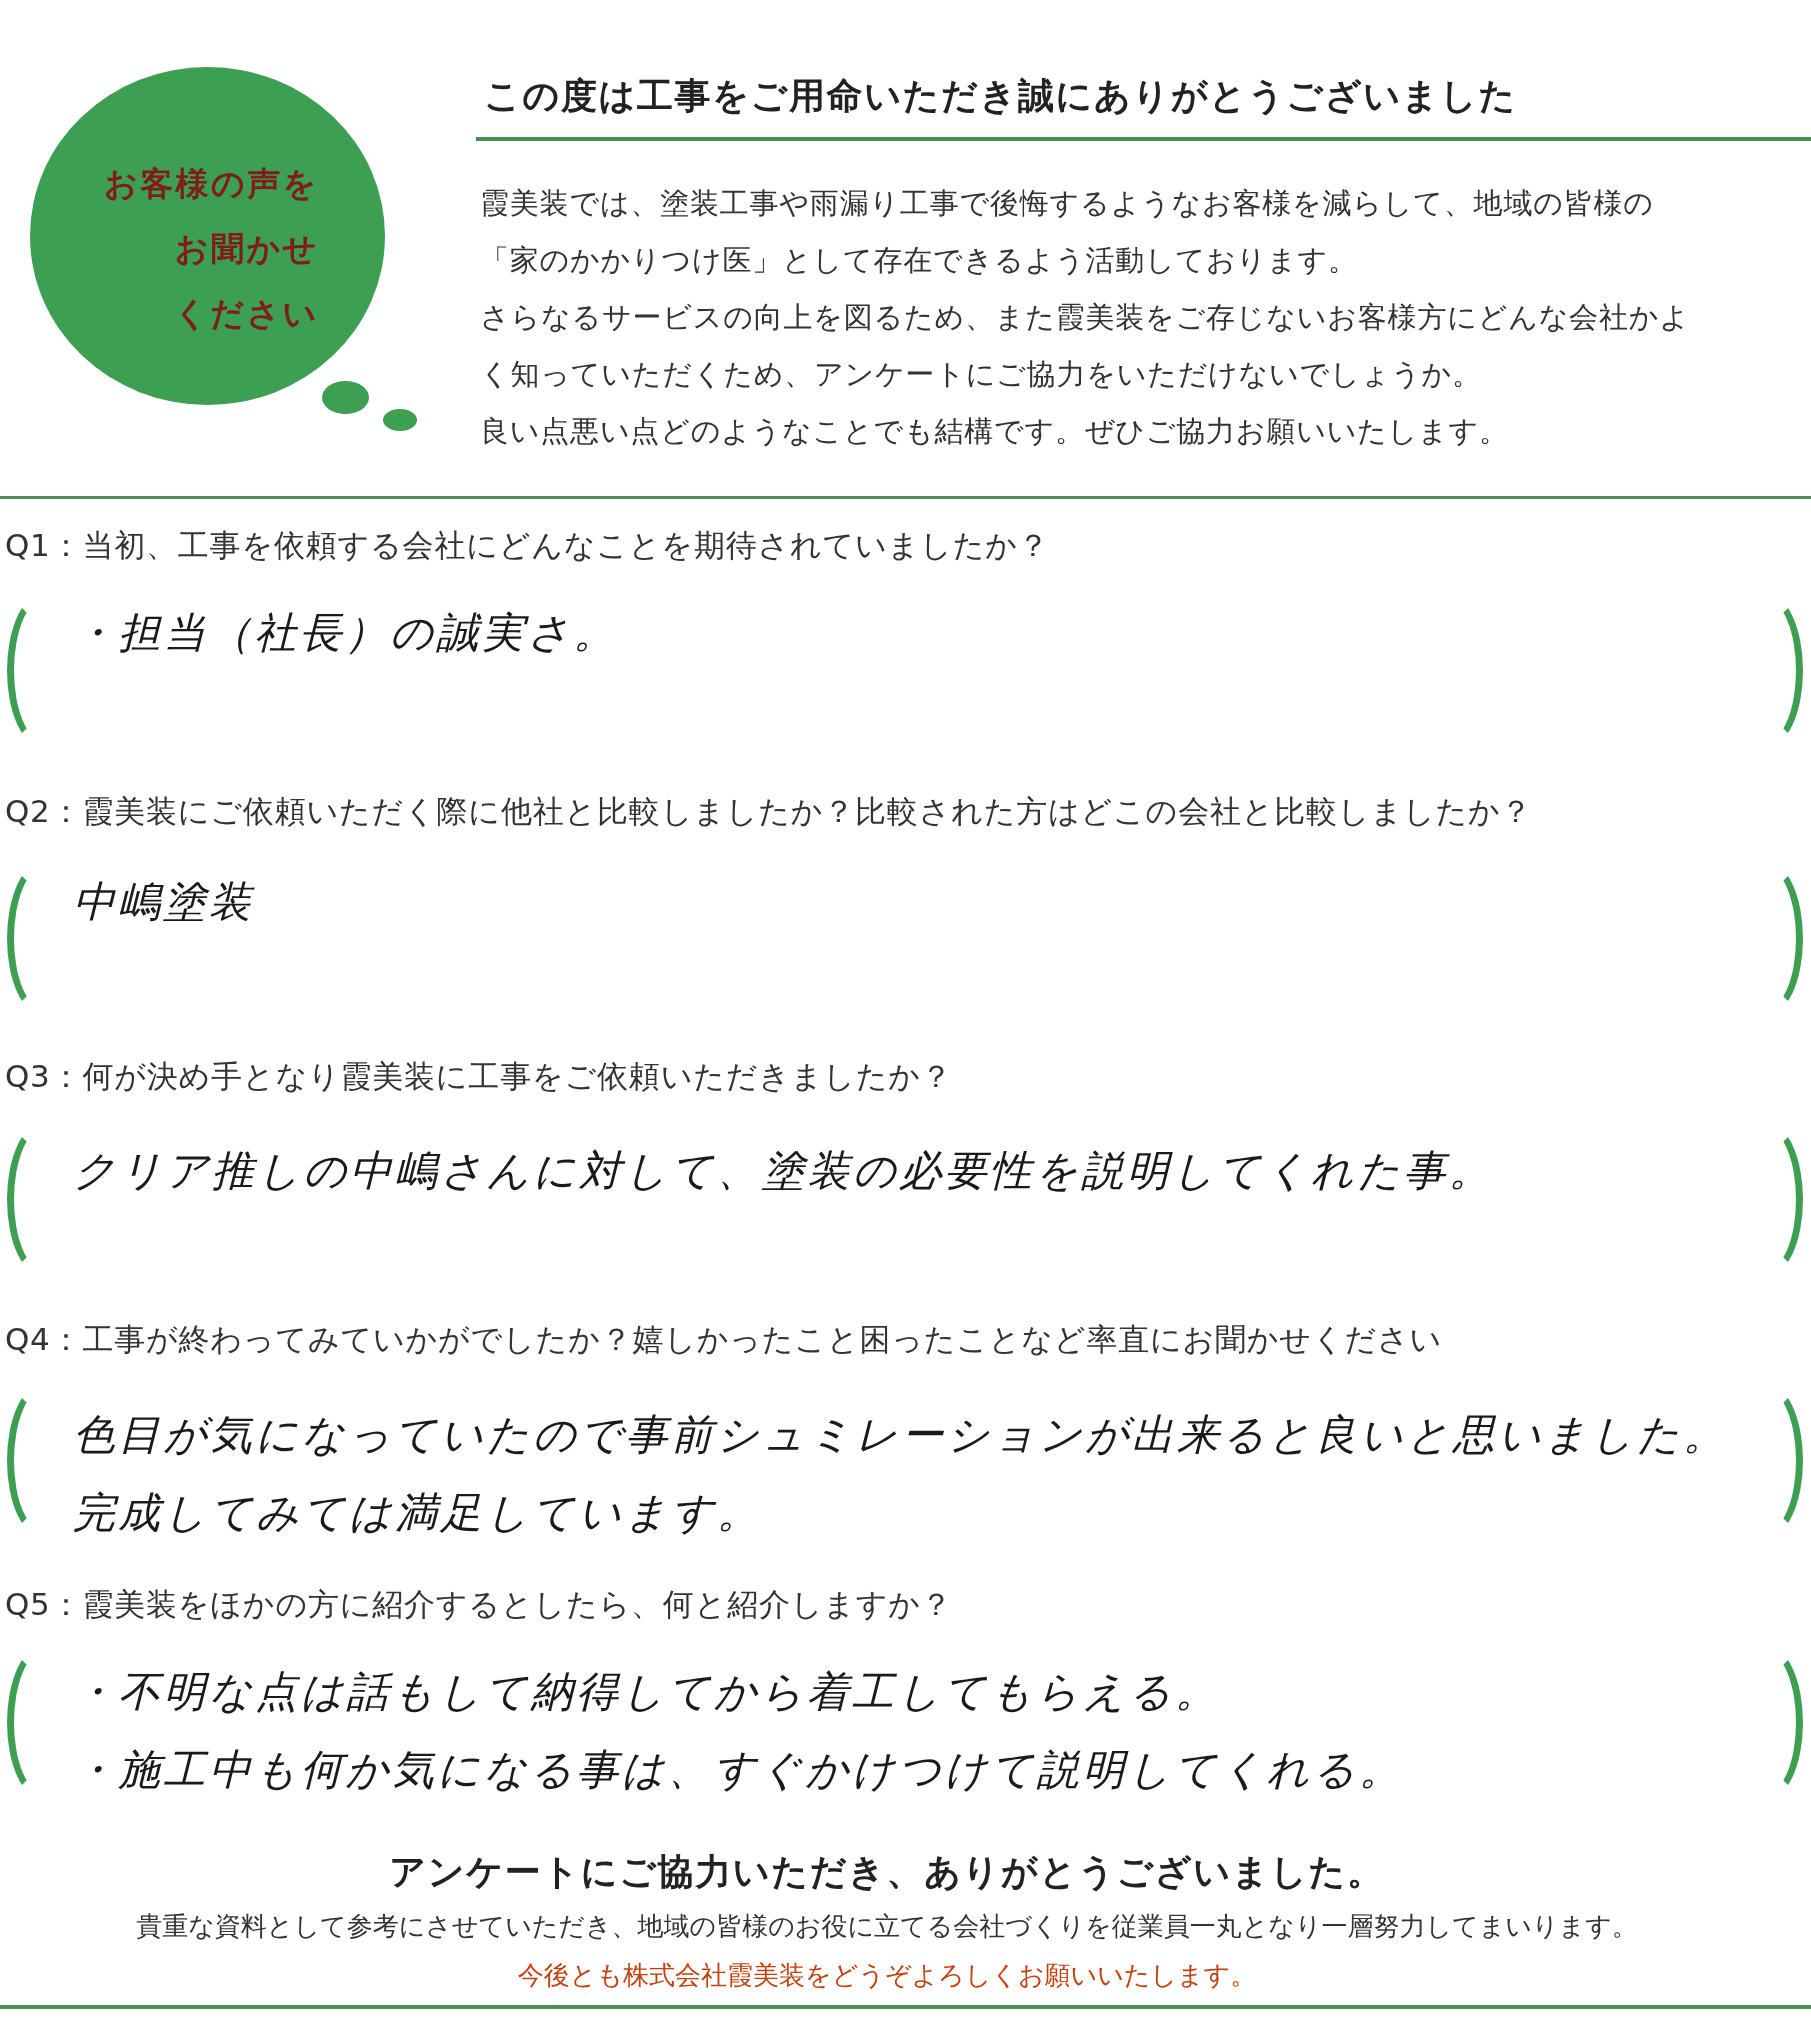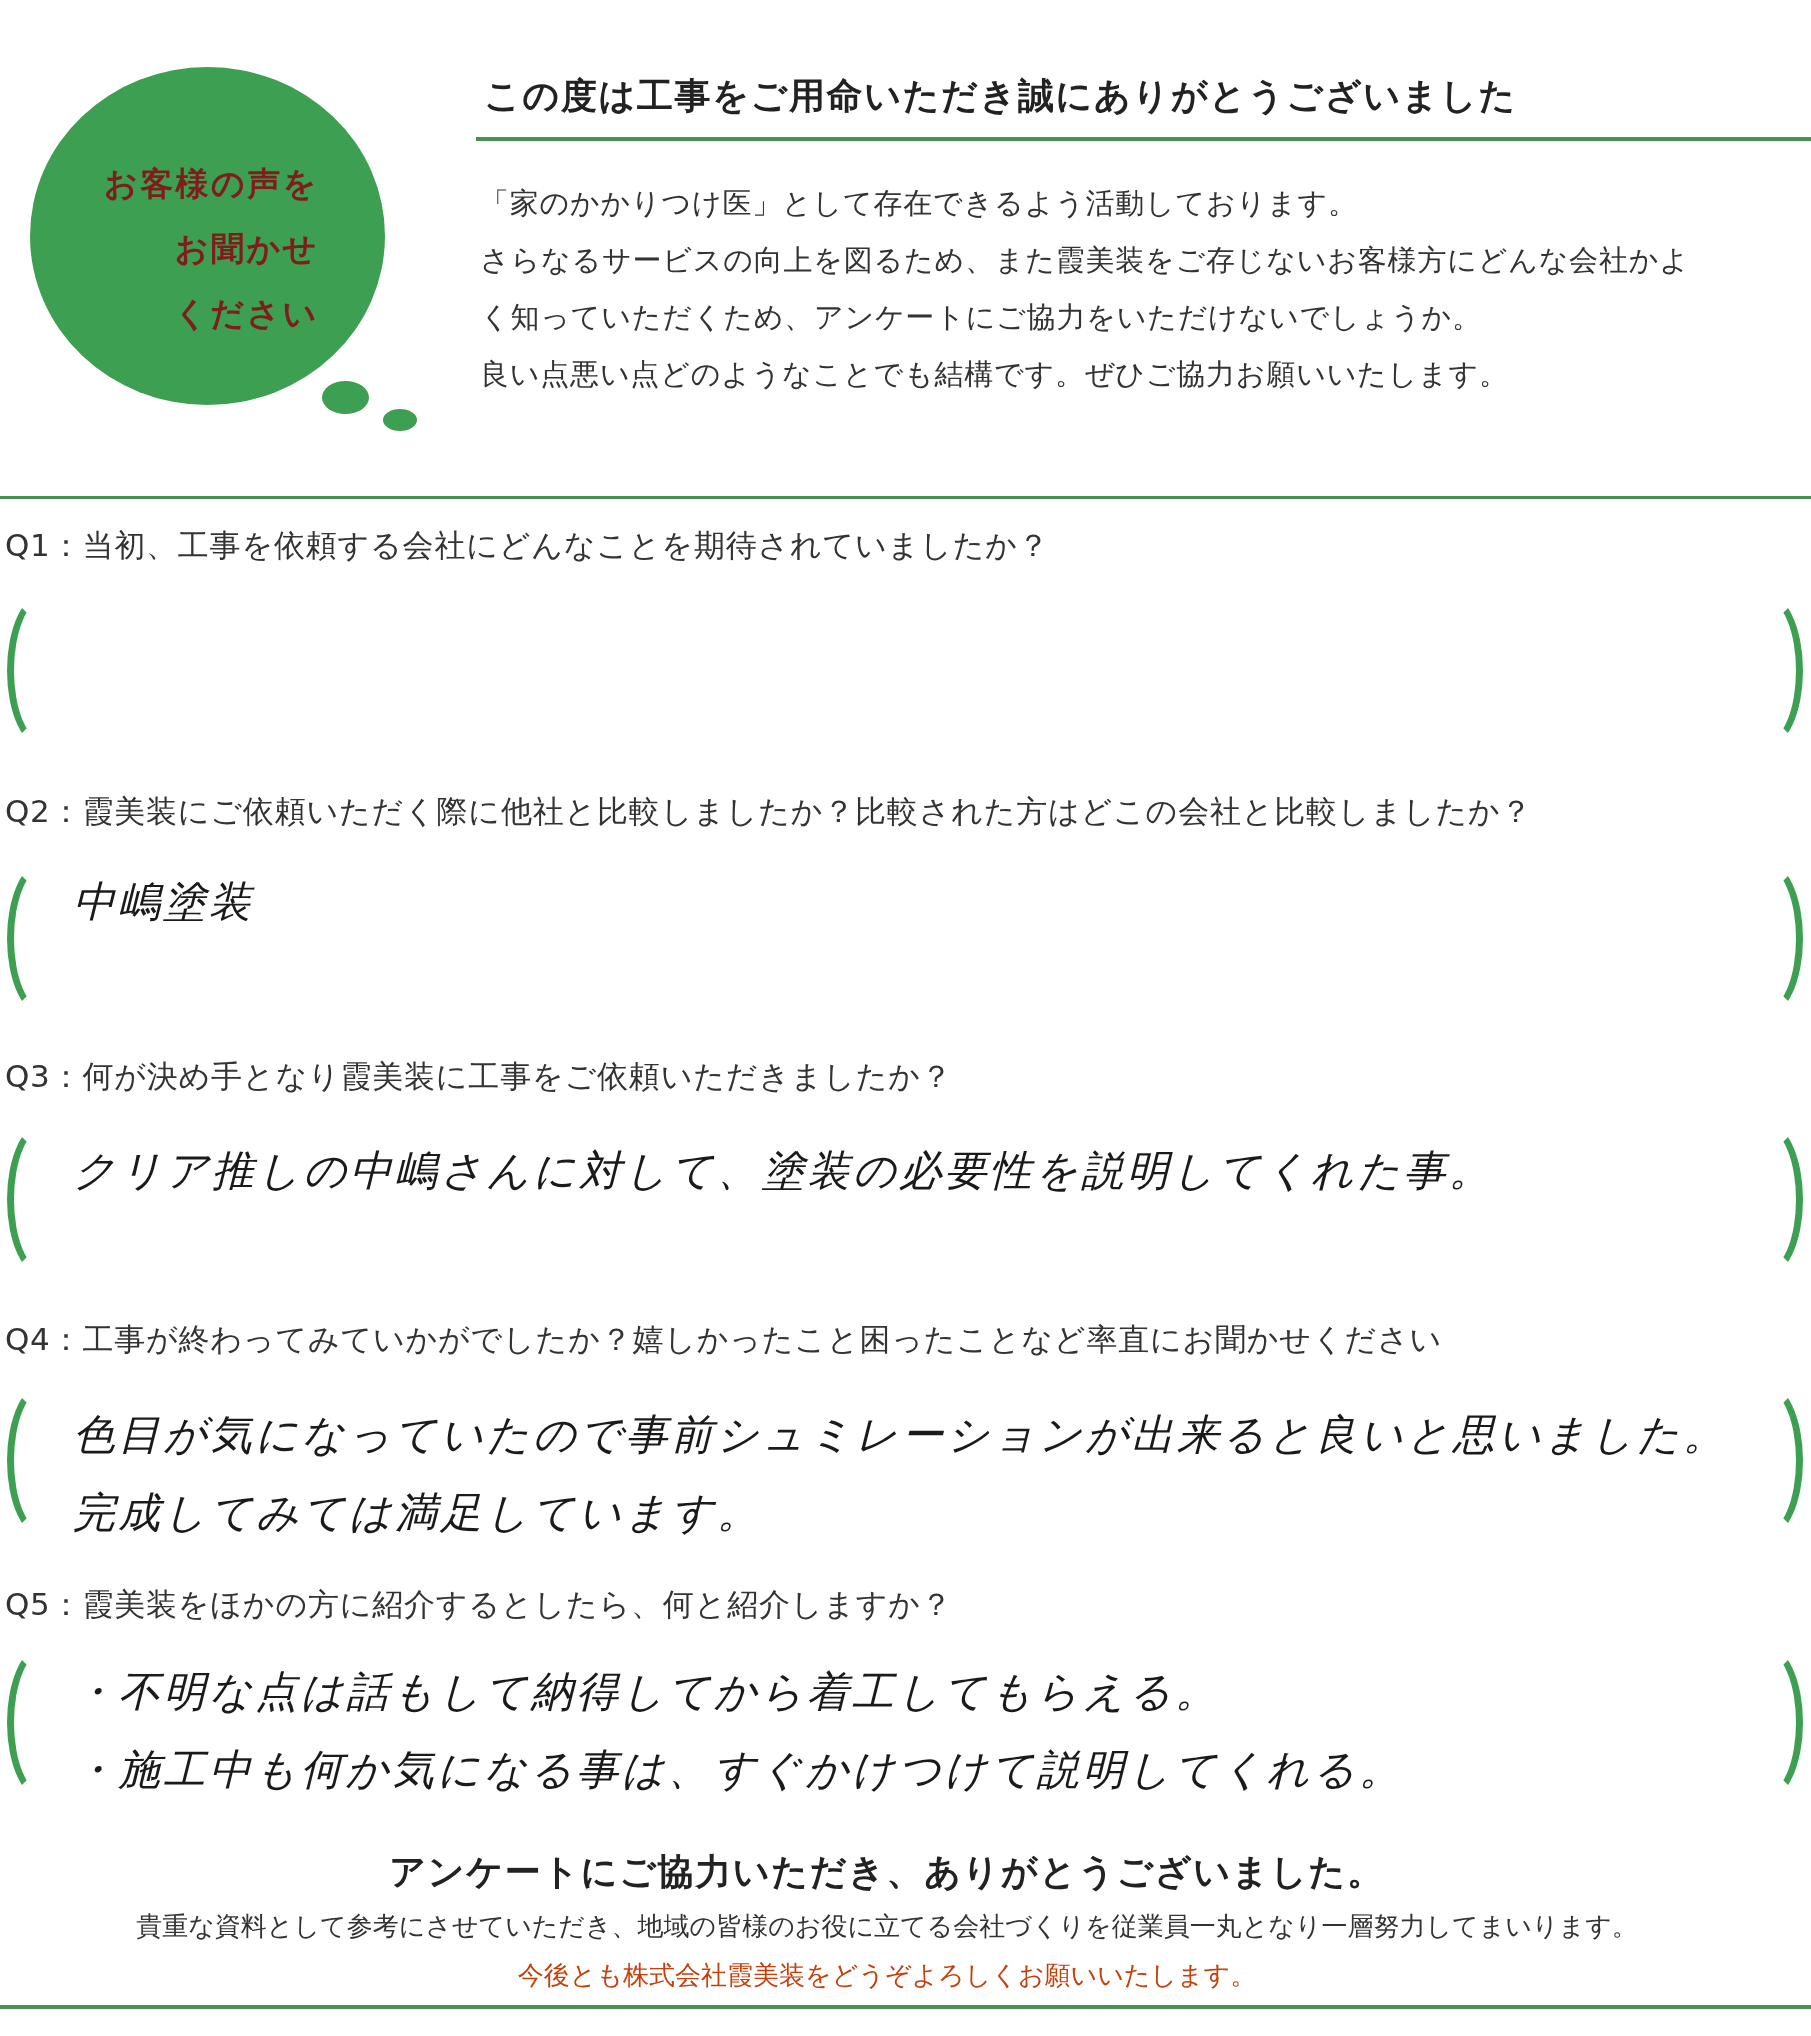--- a/index.html
+++ b/index.html
@@ -58,31 +58,33 @@
 <div class="dot2"></div>
 <div class="bubble-text">
   <div>お客様の声を</div>
   <div>お聞かせ</div>
   <div>ください</div>
 </div>
 
 <div class="title">この度は工事をご用命いただき誠にありがとうございました</div>
 <div class="title-rule"></div>
 <div class="intro">
+  <div>霞美装では、塗装工事や雨漏り工事で後悔するようなお客様を減らして、地域の皆様の</div>
   <div>「家のかかりつけ医」として存在できるよう活動しております。</div>
   <div>さらなるサービスの向上を図るため、また霞美装をご存じないお客様方にどんな会社かよ</div>
   <div>く知っていただくため、アンケートにご協力をいただけないでしょうか。</div>
   <div>良い点悪い点どのようなことでも結構です。ぜひご協力お願いいたします。</div>
 </div>
 <div class="section-rule"></div>
 
 <div class="q" style="top:525px;">Q1：当初、工事を依頼する会社にどんなことを期待されていましたか？</div>
 <div class="bracket-l" style="top:593px;"></div>
 <div class="bracket-r" style="top:593px;"></div>
 <div class="answer" style="top:594px;">
+  <div>・担当（社長）の誠実さ。</div>
 </div>
 
 <div class="q" style="top:791px;">Q2：霞美装にご依頼いただく際に他社と比較しましたか？比較された方はどこの会社と比較しましたか？</div>
 <div class="bracket-l" style="top:861px;"></div>
 <div class="bracket-r" style="top:861px;"></div>
 <div class="answer" style="top:863px;">
   <div>中嶋塗装</div>
 </div>
 
 <div class="q" style="top:1056px;">Q3：何が決め手となり霞美装に工事をご依頼いただきましたか？</div>

